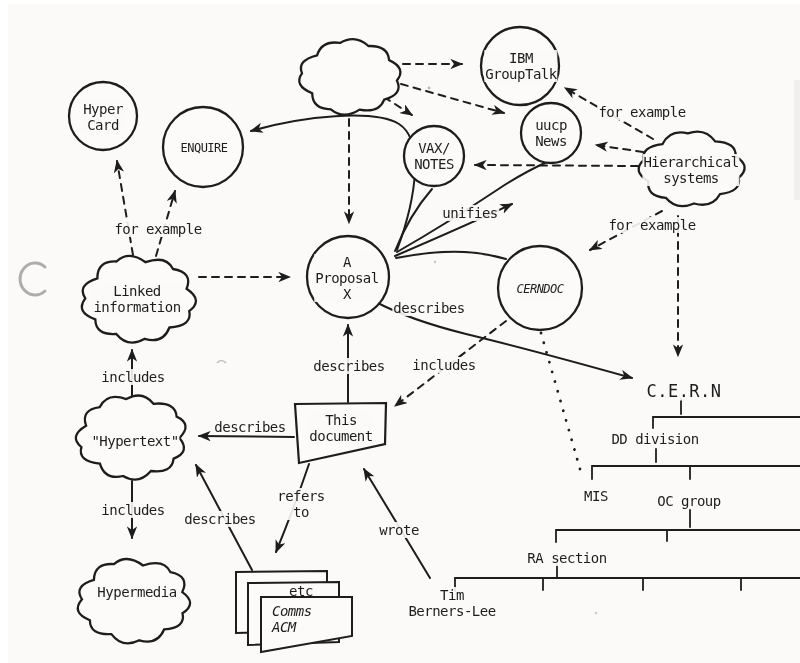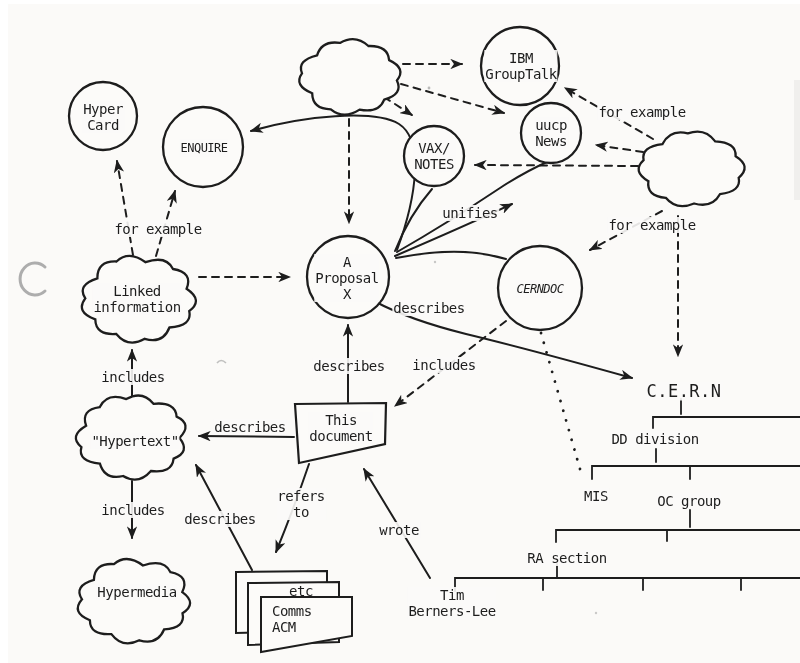--- a/index.html
+++ b/index.html
@@ -16,21 +16,21 @@
   .lbl{
     position:absolute;
     transform:translate(-50%,-50%);
     font-size:14px;line-height:16px;letter-spacing:-0.5px;
     color:#1d1d1d;text-align:center;white-space:pre-line;
     background:rgba(251,250,248,0.9);
     padding:0 1px;
   }
   .lbl-lg{font-size:12px;line-height:18px;}
   .lbl-xl{font-size:17px;line-height:19px;letter-spacing:0.5px;}
-  .lbl-left{transform:translate(0,0);text-align:left;}
+  .lbl-left{transform:translate(0,0);text-align:left;font-style:italic;}
   line,path,circle,polygon{vector-effect:none;}
 </style>
 </head>
 <body>
 
 <div class="stage">
   <div class="edge-white-left"></div>
   <div class="edge-white-top"></div>
   <div class="edge-shade-right"></div>
 
@@ -121,20 +121,22 @@
 
   <div class="lbl" style="left:103px;top:117px;">Hyper
 Card</div>
   <div class="lbl lbl-lg" style="left:204px;top:148px;">ENQUIRE</div>
   <div class="lbl" style="left:521px;top:66px;">IBM
 GroupTalk</div>
   <div class="lbl" style="left:434px;top:156px;">VAX/
 NOTES</div>
   <div class="lbl" style="left:551px;top:133px;">uucp
 News</div>
+  <div class="lbl" style="left:691px;top:170px;">Hierarchical
+systems</div>
   <div class="lbl" style="left:347px;top:278px;">A
 Proposal
 X</div>
   <div class="lbl lbl-lg" style="left:540px;top:289px;font-style:italic;">CERNDOC</div>
   <div class="lbl" style="left:137px;top:299px;">Linked
 information</div>
   <div class="lbl" style="left:135px;top:441px;">"Hypertext"</div>
   <div class="lbl" style="left:137px;top:592px;">Hypermedia</div>
   <div class="lbl" style="left:341px;top:428px;">This
 document</div>

